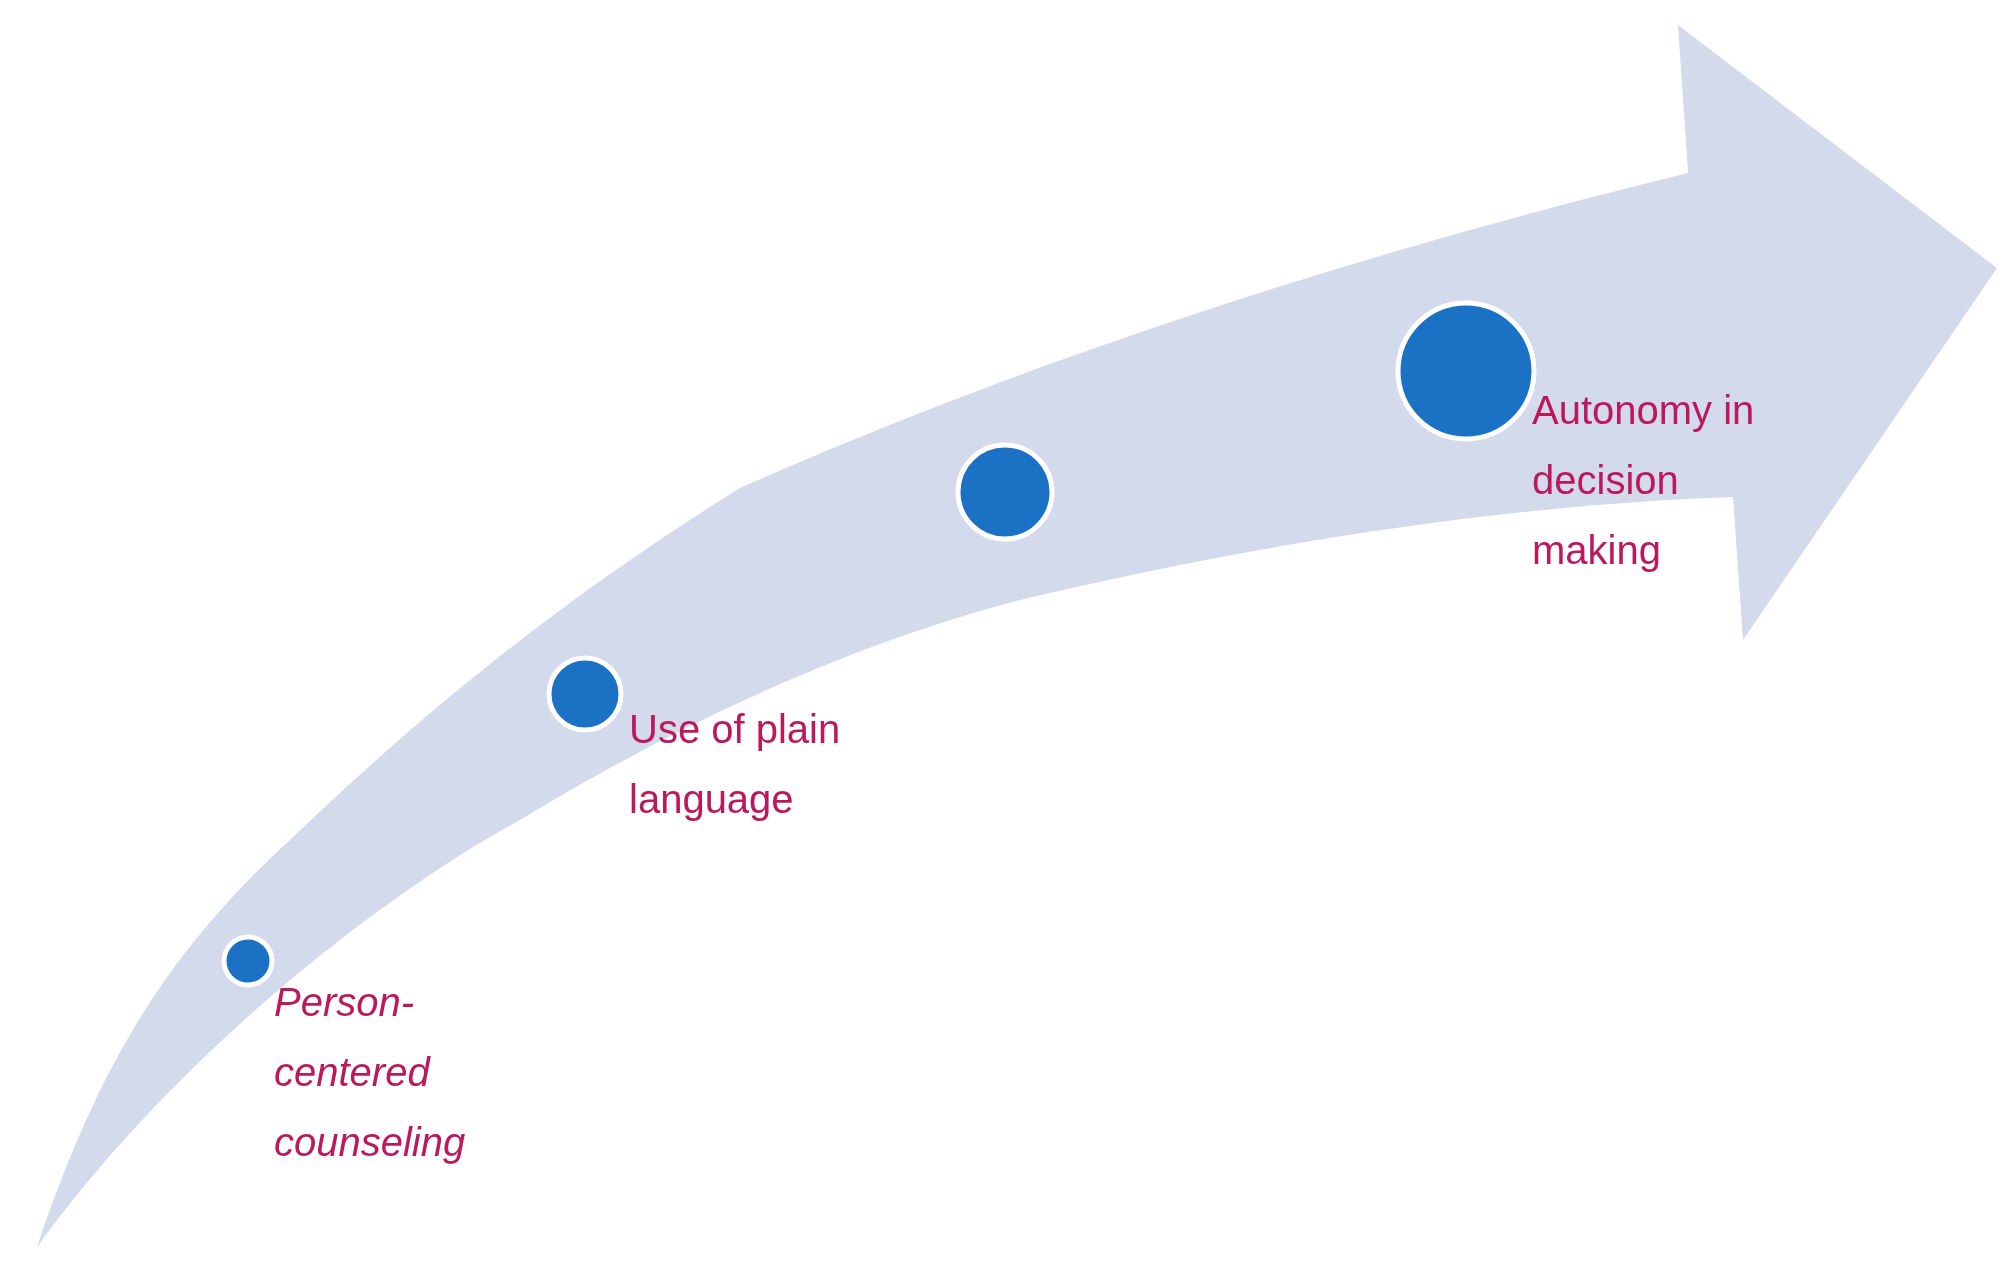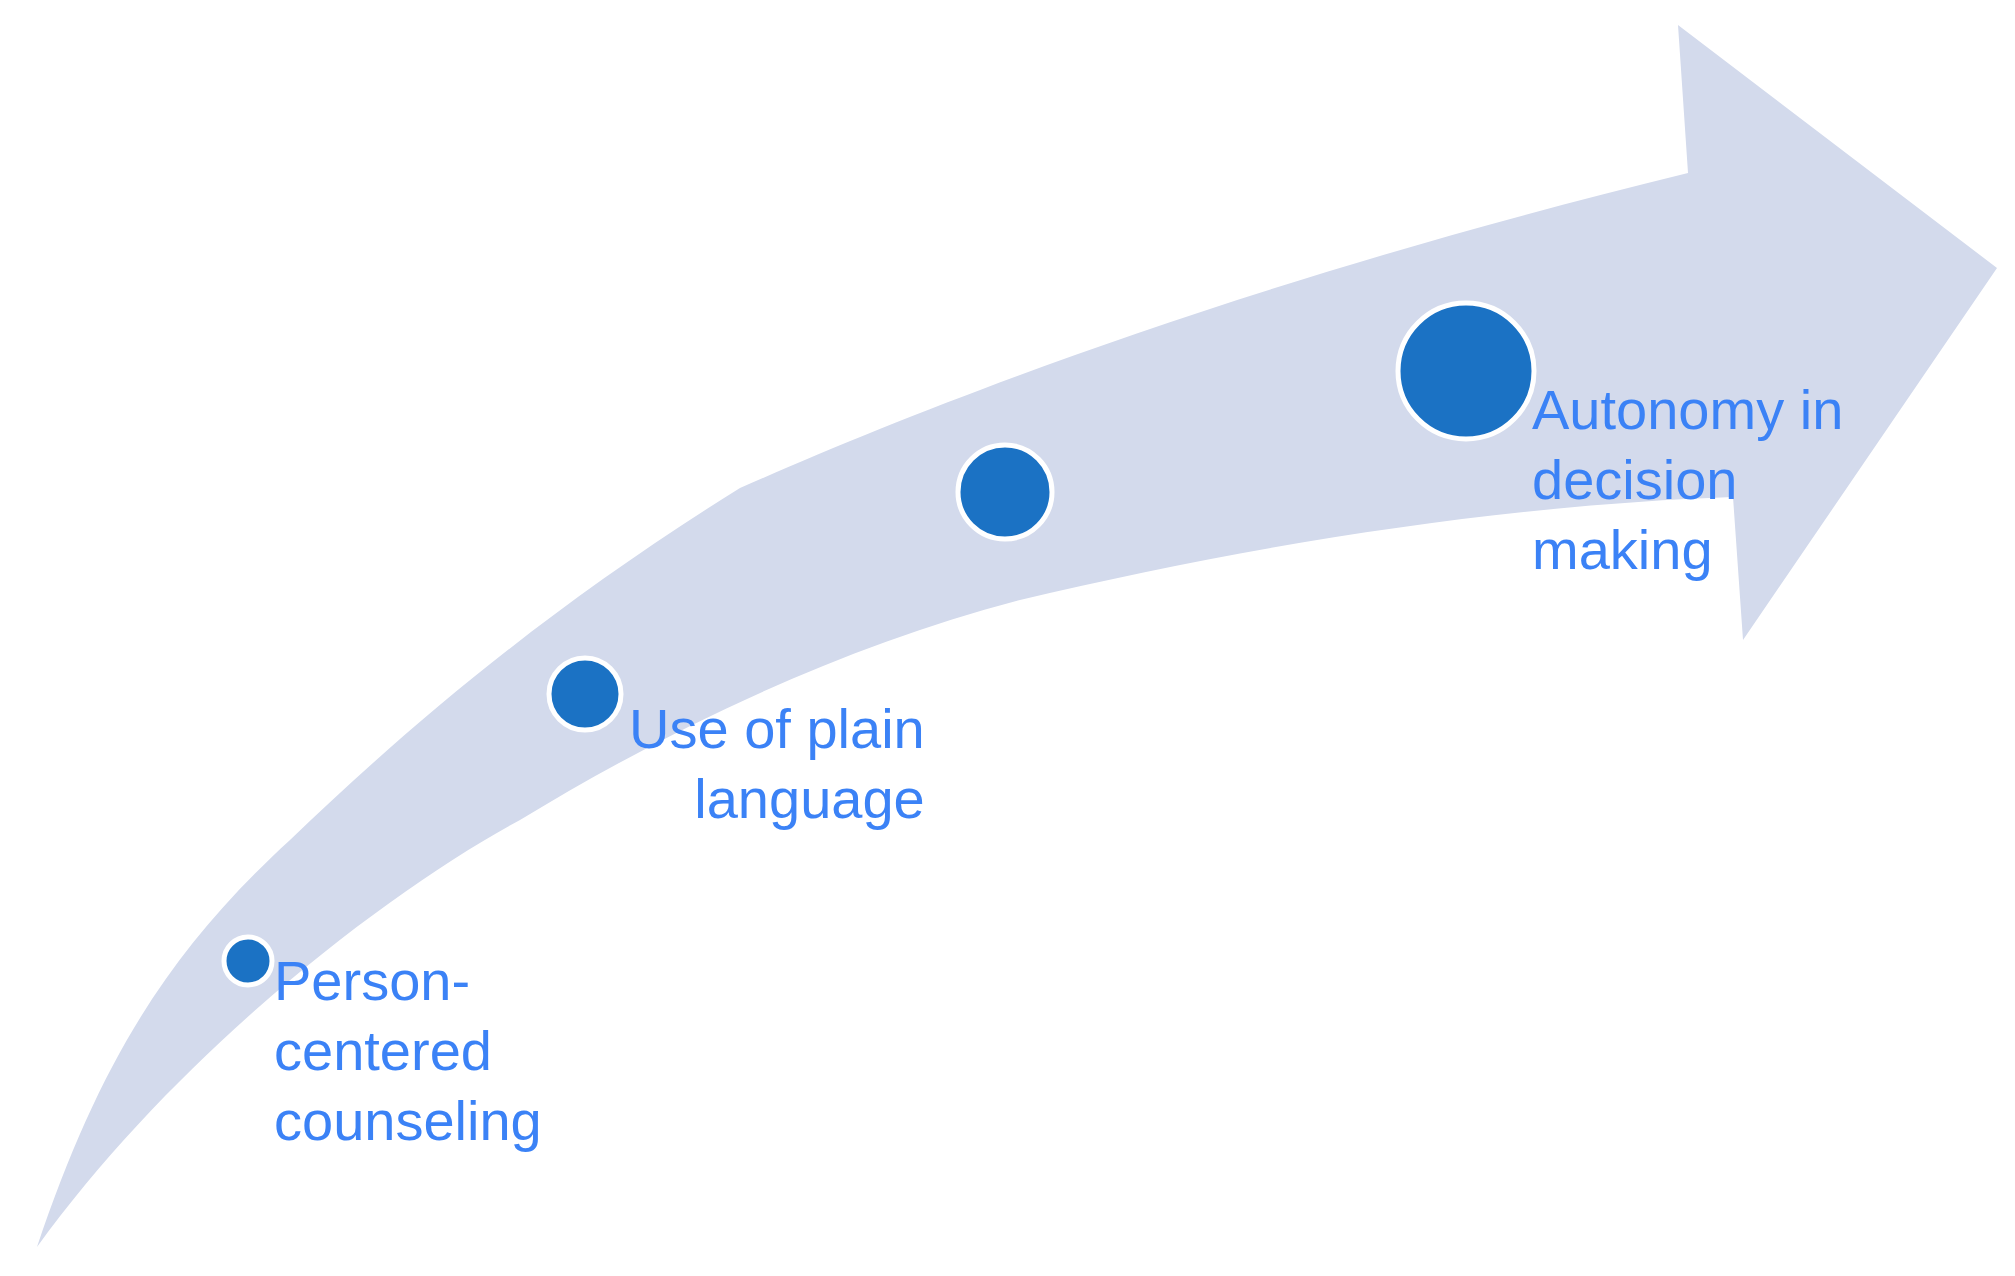--- a/index.html
+++ b/index.html
@@ -6,28 +6,28 @@
   .stage{
     position:relative;
     width:2015px;height:1276px;
     background:#ffffff;
     overflow:hidden;
     font-family:"Liberation Sans", sans-serif;
   }
   .arrow-svg{position:absolute;left:0;top:0;width:2015px;height:1276px;}
   .step-label{
     position:absolute;
-    color:#3b82f6;
-    font-size:56px;
+    color:#be185d;
+    font-size:40px;
     line-height:70px;
     white-space:pre-line;
     letter-spacing:0;
   }
-  .step-label.l1{left:274px;top:946px;}
-  .step-label.l2{left:629px;top:694px;text-align:right;}
+  .step-label.l1{left:274px;top:967px;font-style:italic;}
+  .step-label.l2{left:629px;top:694px;}
   .step-label.l3{left:1066px;top:490px;}
   .step-label.l4{left:1532px;top:375px;}
 </style>
 </head>
 <body>
 
 <div class="stage">
 
   <svg class="arrow-svg" viewBox="0 0 2015 1276" aria-hidden="true">
 

